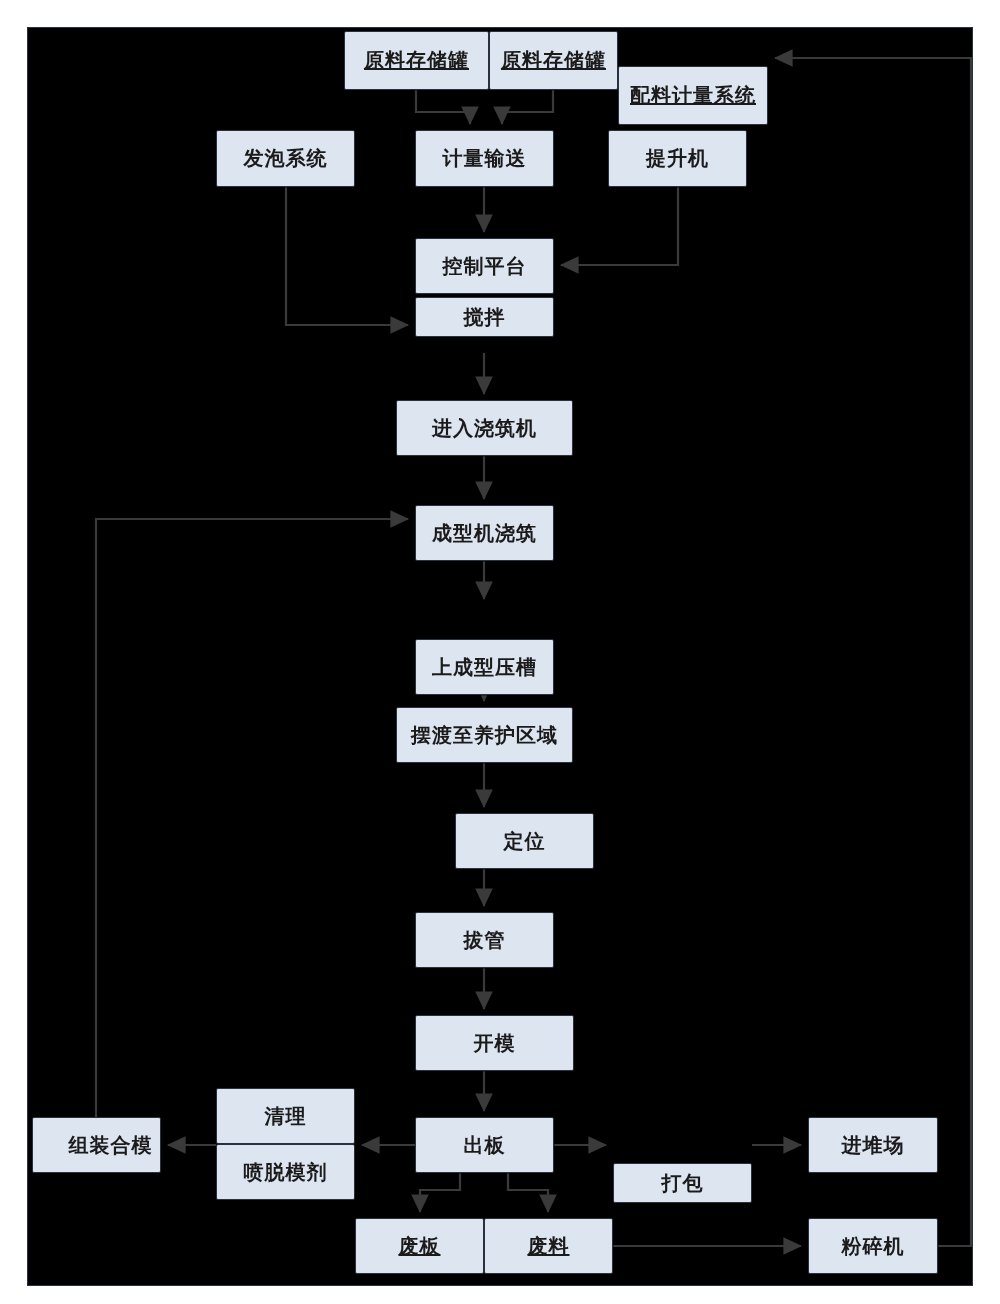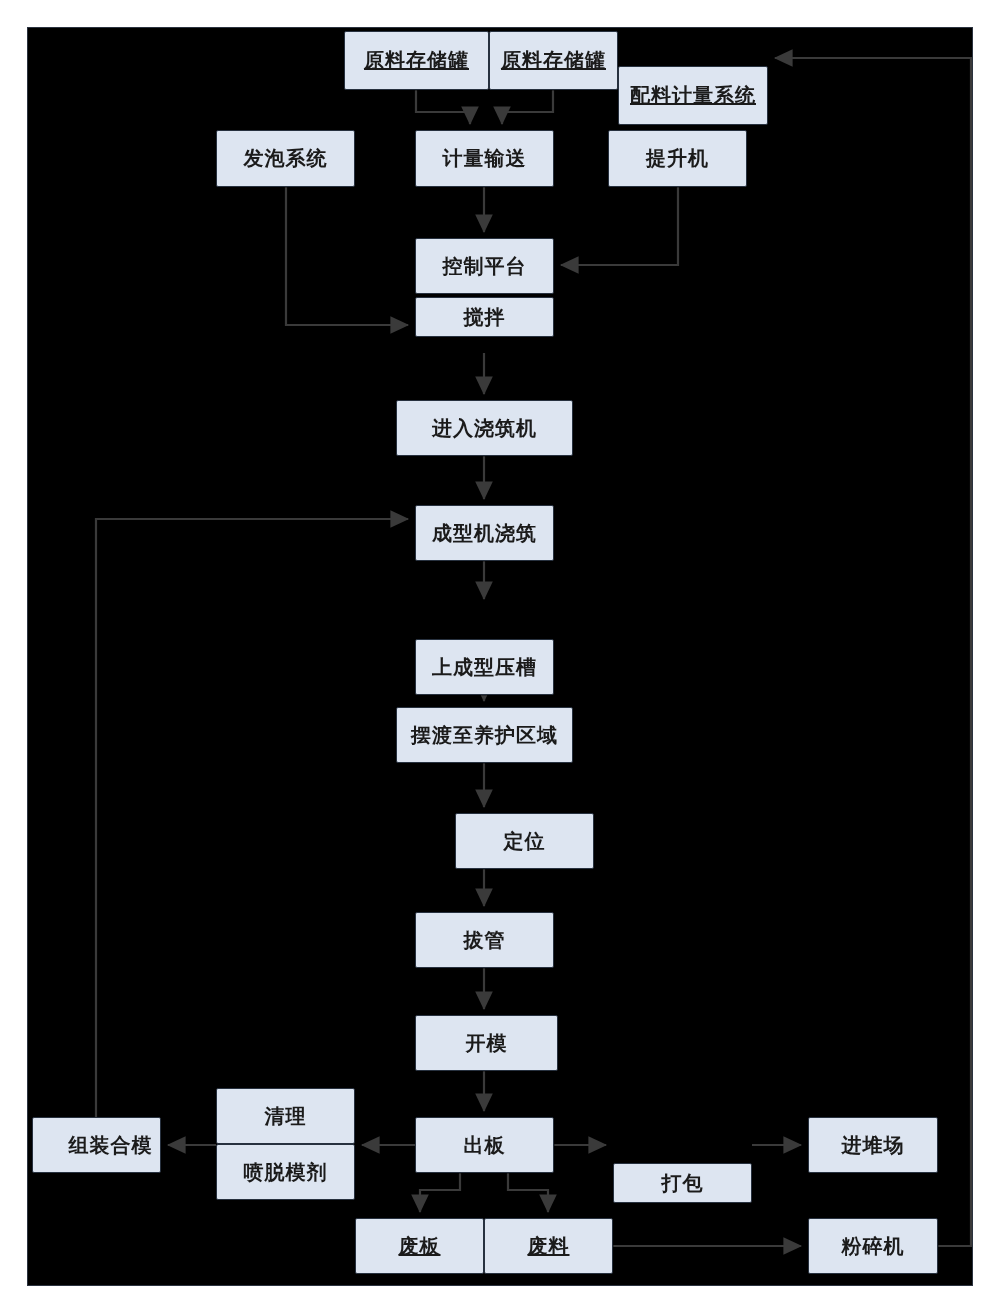--- a/index.html
+++ b/index.html
@@ -111,21 +111,21 @@
       </div>
       <div class="node flat" style="left: 396px; top: 707px; width: 177px; height: 56px; font-family: Liberation Serif, serif;">
         <span>摆渡至养护区域</span>
       </div>
       <div class="node flat" style="left: 415px; top: 813px; width: 139px; height: 56px; margin-left: 40px;">
         <span>定位</span>
       </div>
       <div class="node flat" style="left: 415px; top: 912px; width: 139px; height: 56px;">
         <span>拔管</span>
       </div>
-      <div class="node flat" style="left: 415px; top: 1015px; width: 143px; height: 56px;">
+      <div class="node flat" style="left: 415px; top: 1015px; width: 159px; height: 56px;">
         <span>开模</span>
       </div>
       <div class="node flat" style="left: 415px; top: 1117px; width: 139px; height: 56px;">
         <span>出板</span>
       </div>
       <div class="node flat" style="left: 216px; top: 1088px; width: 139px; height: 56px;">
         <span>清理</span>
       </div>
       <div class="node flat" style="left: 216px; top: 1144px; width: 139px; height: 56px;">
         <span>喷脱模剂</span>

